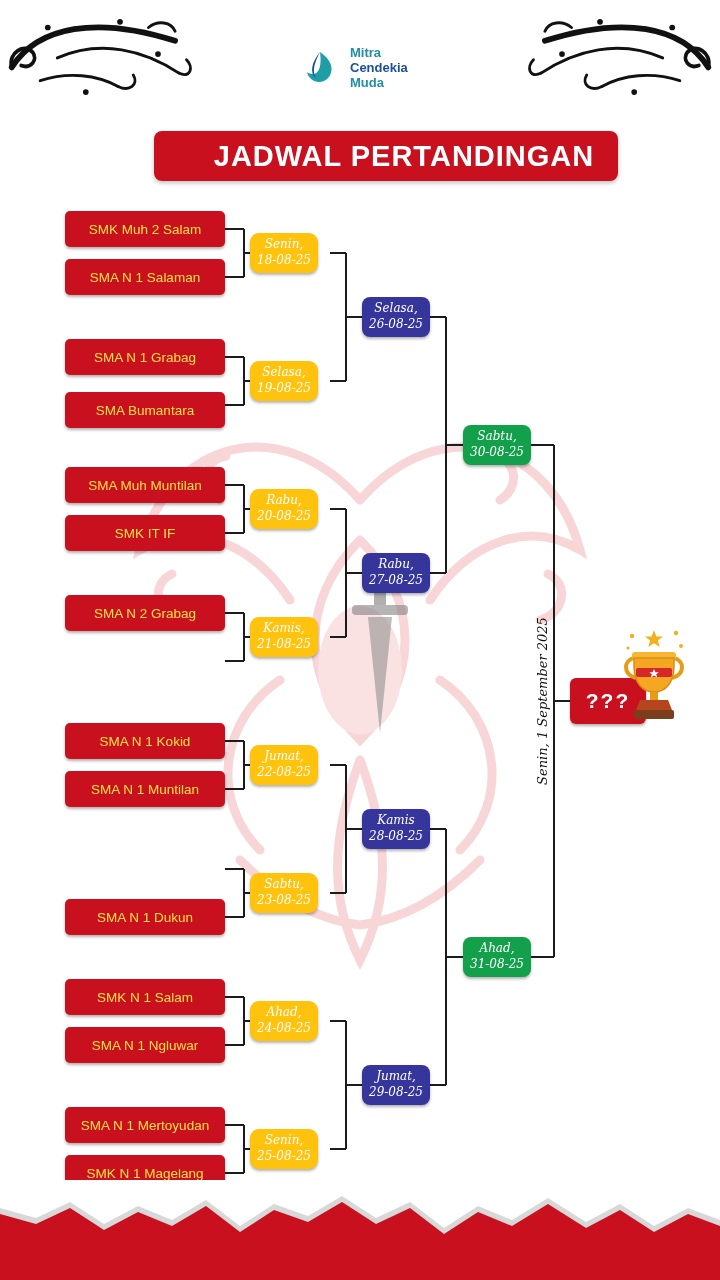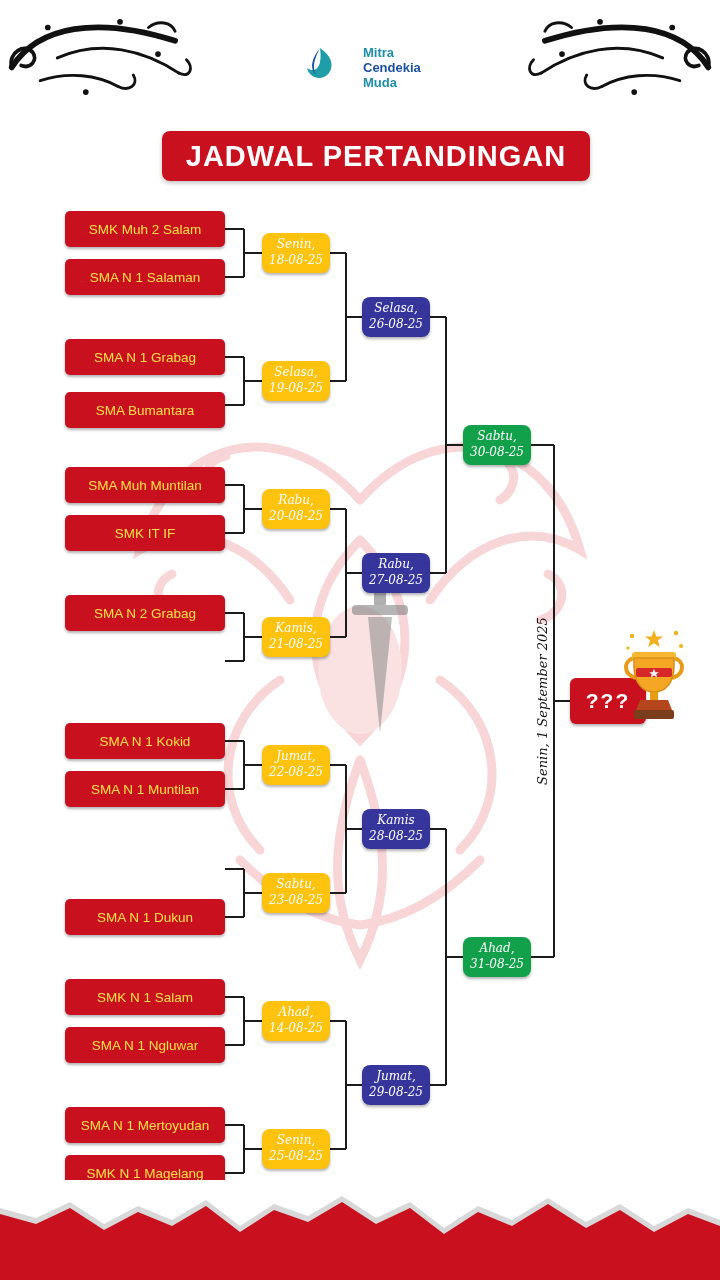--- a/index.html
+++ b/index.html
@@ -12,51 +12,52 @@
   html,body{margin:0;padding:0;background:#e9e9e9;}
   .page{
     position:relative;width:720px;height:1280px;background:#ffffff;
     overflow:hidden;font-family:"Liberation Sans",sans-serif;margin:0 auto;
   }
   
   .flourish{position:absolute;top:10px;width:190px;height:92px;}
   .flourish.left{left:6px;}
   .flourish.right{right:6px;transform:scaleX(-1);}
   
-  .logo{position:absolute;left:302px;top:46px;display:flex;gap:25px;}
+  .logo{position:absolute;left:302px;top:46px;display:flex;align-items:center;gap:12px;}
   .logo-drop{width:36px;height:36px;}
   .logo-text{display:flex;flex-direction:column;font-weight:bold;font-size:13px;line-height:1.15;}
   .logo-line1,.logo-line3{color:#1F8FA8;}
   .logo-line2{color:#1B4F9C;}
   
   .title{
-    position:absolute;left:162px;top:131px;width:428px;height:50px;background:var(--red);
+    position:absolute;left:154px;top:131px;width:428px;height:50px;background:var(--red);
     color:#fff;display:flex;align-items:center;justify-content:center;
     font-size:29px;font-weight:bold;letter-spacing:1px;border-radius:8px;
     box-shadow:0 2px 4px rgba(0,0,0,.25);
+    padding-left:36px;
   }
   
   .watermark{position:absolute;left:100px;top:380px;width:520px;height:640px;opacity:.5;pointer-events:none;}
   .monument{position:absolute;left:330px;top:575px;width:100px;height:160px;opacity:.55;pointer-events:none;}
   
   .connectors{position:absolute;left:0;top:0;width:720px;height:1280px;pointer-events:none;}
   
   .team{
     position:absolute;left:65px;width:160px;height:36px;background:var(--red);color:#fde047;
     border-radius:5px;display:flex;align-items:center;justify-content:center;
     font-size:13.5px;box-shadow:0 2px 3px rgba(0,0,0,.3);text-align:center;
   }
   
   .slot{
     position:absolute;width:68px;height:40px;border-radius:8px;color:#fff;
     display:flex;flex-direction:column;align-items:center;justify-content:center;
     font-style:italic;font-size:12px;line-height:1.3;font-family:"DejaVu Serif",serif;
     box-shadow:0 2px 3px rgba(0,0,0,.3);text-align:center;
   }
-  .slot.r1{left:262px;background:var(--yellow);}
+  .slot.r1{left:250px;background:var(--yellow);border-radius:9px;}
   .slot.r2{left:362px;background:var(--blue);}
   .slot.r3{left:463px;background:var(--green);}
   
   .final-label{
     position:absolute;left:400px;top:693px;width:285px;height:16px;text-align:center;
     transform:rotate(-90deg);transform-origin:center;font-style:italic;font-size:13px;
     color:#111;font-family:"DejaVu Serif",serif;
   }
   .final-box{
     position:absolute;left:570px;top:678px;width:76px;height:46px;background:var(--red);
@@ -192,21 +193,21 @@
   <div class="slot r1" style="top:745px">
     <span>Jumat,</span>
     <span>22-08-25</span>
   </div>
   <div class="slot r1" style="top:873px">
     <span>Sabtu,</span>
     <span>23-08-25</span>
   </div>
   <div class="slot r1" style="top:1001px">
     <span>Ahad,</span>
-    <span>14-08-25</span>
+    <span>24-08-25</span>
   </div>
   <div class="slot r1" style="top:1129px">
     <span>Senin,</span>
     <span>25-08-25</span>
   </div>
 
   <div class="slot r2" style="top:297px">
     <span>Selasa,</span>
     <span>26-08-25</span>
   </div>

